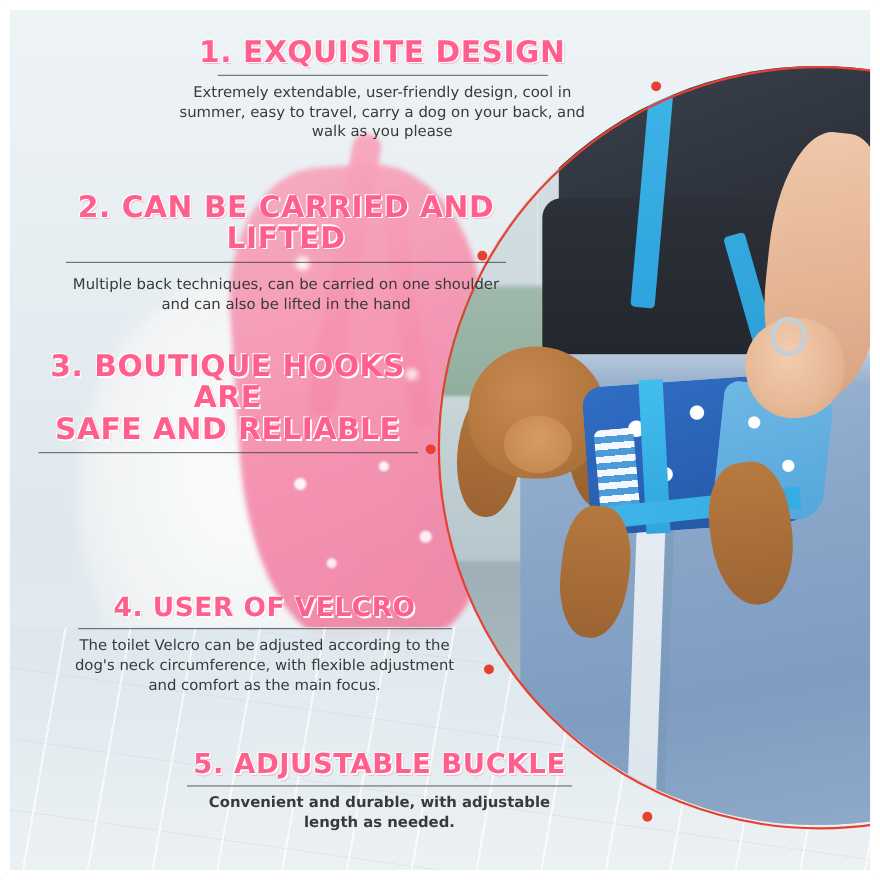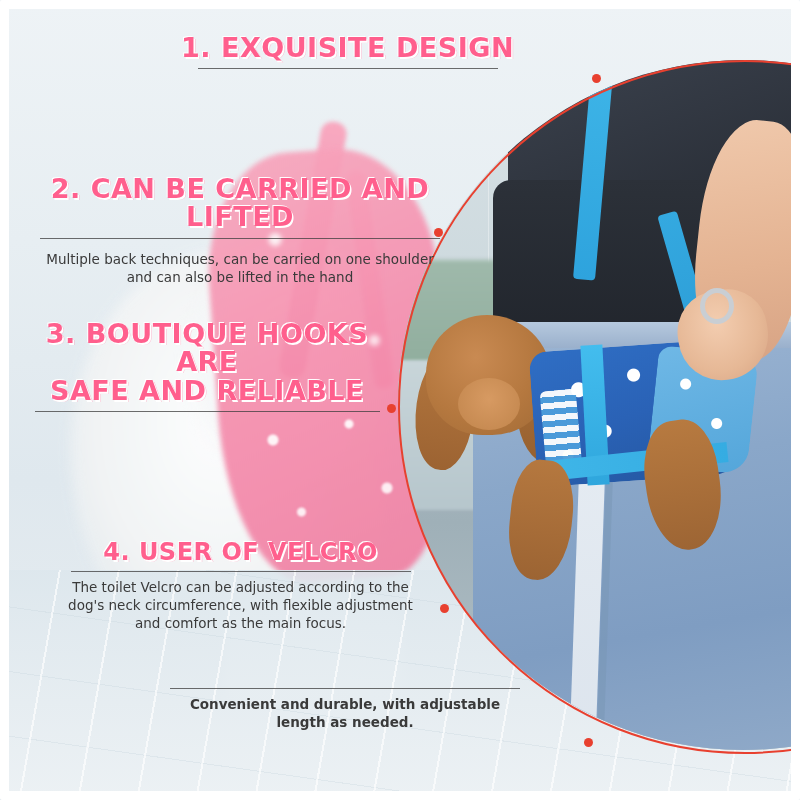--- a/index.html
+++ b/index.html
@@ -473,21 +473,21 @@
     white-space: pre-line;
   }
   .center { text-align: center; }
 
   
   #b1 { left: 150px; top: 34px; width: 395px; }
   #b1 .heading { font-size: 27px; }
   #b1 .rule { width: 300px; }
   #b1 .body-text { width: 370px; margin: 0 auto; }
 
-  #b2 { left: 20px; top: 175px; width: 440px; }
+  #b2 { left: 40px; top: 175px; width: 440px; }
   #b2 .heading { font-size: 27px; text-align: center; }
   #b2 .rule { width: 400px; }
   #b2 .body-text { width: 400px; margin: 12px auto; }
 
   #b3 { left: 22px; top: 320px; width: 370px; }
   #b3 .heading { font-size: 27px; text-align: center; }
   #b3 .rule { width: 345px; }
   #b3 .body-text { width: 350px; margin: 0 auto; }
 
   #b4 { left: 58px; top: 540px; width: 365px; }
@@ -568,20 +568,21 @@
 
   <div class="reddot" style="left:592px; top:74px;"></div>
   <div class="reddot" style="left:434px; top:228px;"></div>
   <div class="reddot" style="left:387px; top:404px;"></div>
   <div class="reddot" style="left:440px; top:604px;"></div>
   <div class="reddot" style="left:584px; top:738px;"></div>
 
   <div class="block" id="b1">
     <div class="heading center">1. EXQUISITE DESIGN</div>
     <div class="rule"></div>
+    <div class="body-text center">Extremely extendable, user-friendly design, cool in summer, easy to travel, carry a dog on your back, and walk as you please</div>
   </div>
 
   <div class="block" id="b2">
     <div class="heading center">2. CAN BE CARRIED AND LIFTED</div>
     <div class="rule"></div>
     <div class="body-text center">Multiple back techniques, can be carried on one shoulder and can also be lifted in the hand</div>
   </div>
 
   <div class="block" id="b3">
     <div class="heading center">3. BOUTIQUE HOOKS ARE
@@ -589,18 +590,19 @@
     <div class="rule"></div>
   </div>
 
   <div class="block" id="b4">
     <div class="heading center">4. USER OF VELCRO</div>
     <div class="rule"></div>
     <div class="body-text center">The toilet Velcro can be adjusted according to the dog's neck circumference, with flexible adjustment and comfort as the main focus.</div>
   </div>
 
   <div class="block" id="b5">
+    <div class="heading center">5. ADJUSTABLE BUCKLE</div>
     <div class="rule"></div>
     <div class="body-text center">Convenient and durable, with adjustable length as needed.</div>
   </div>
 
   <div class="frame-edge"></div>
 </div>
 
 </body></html>

